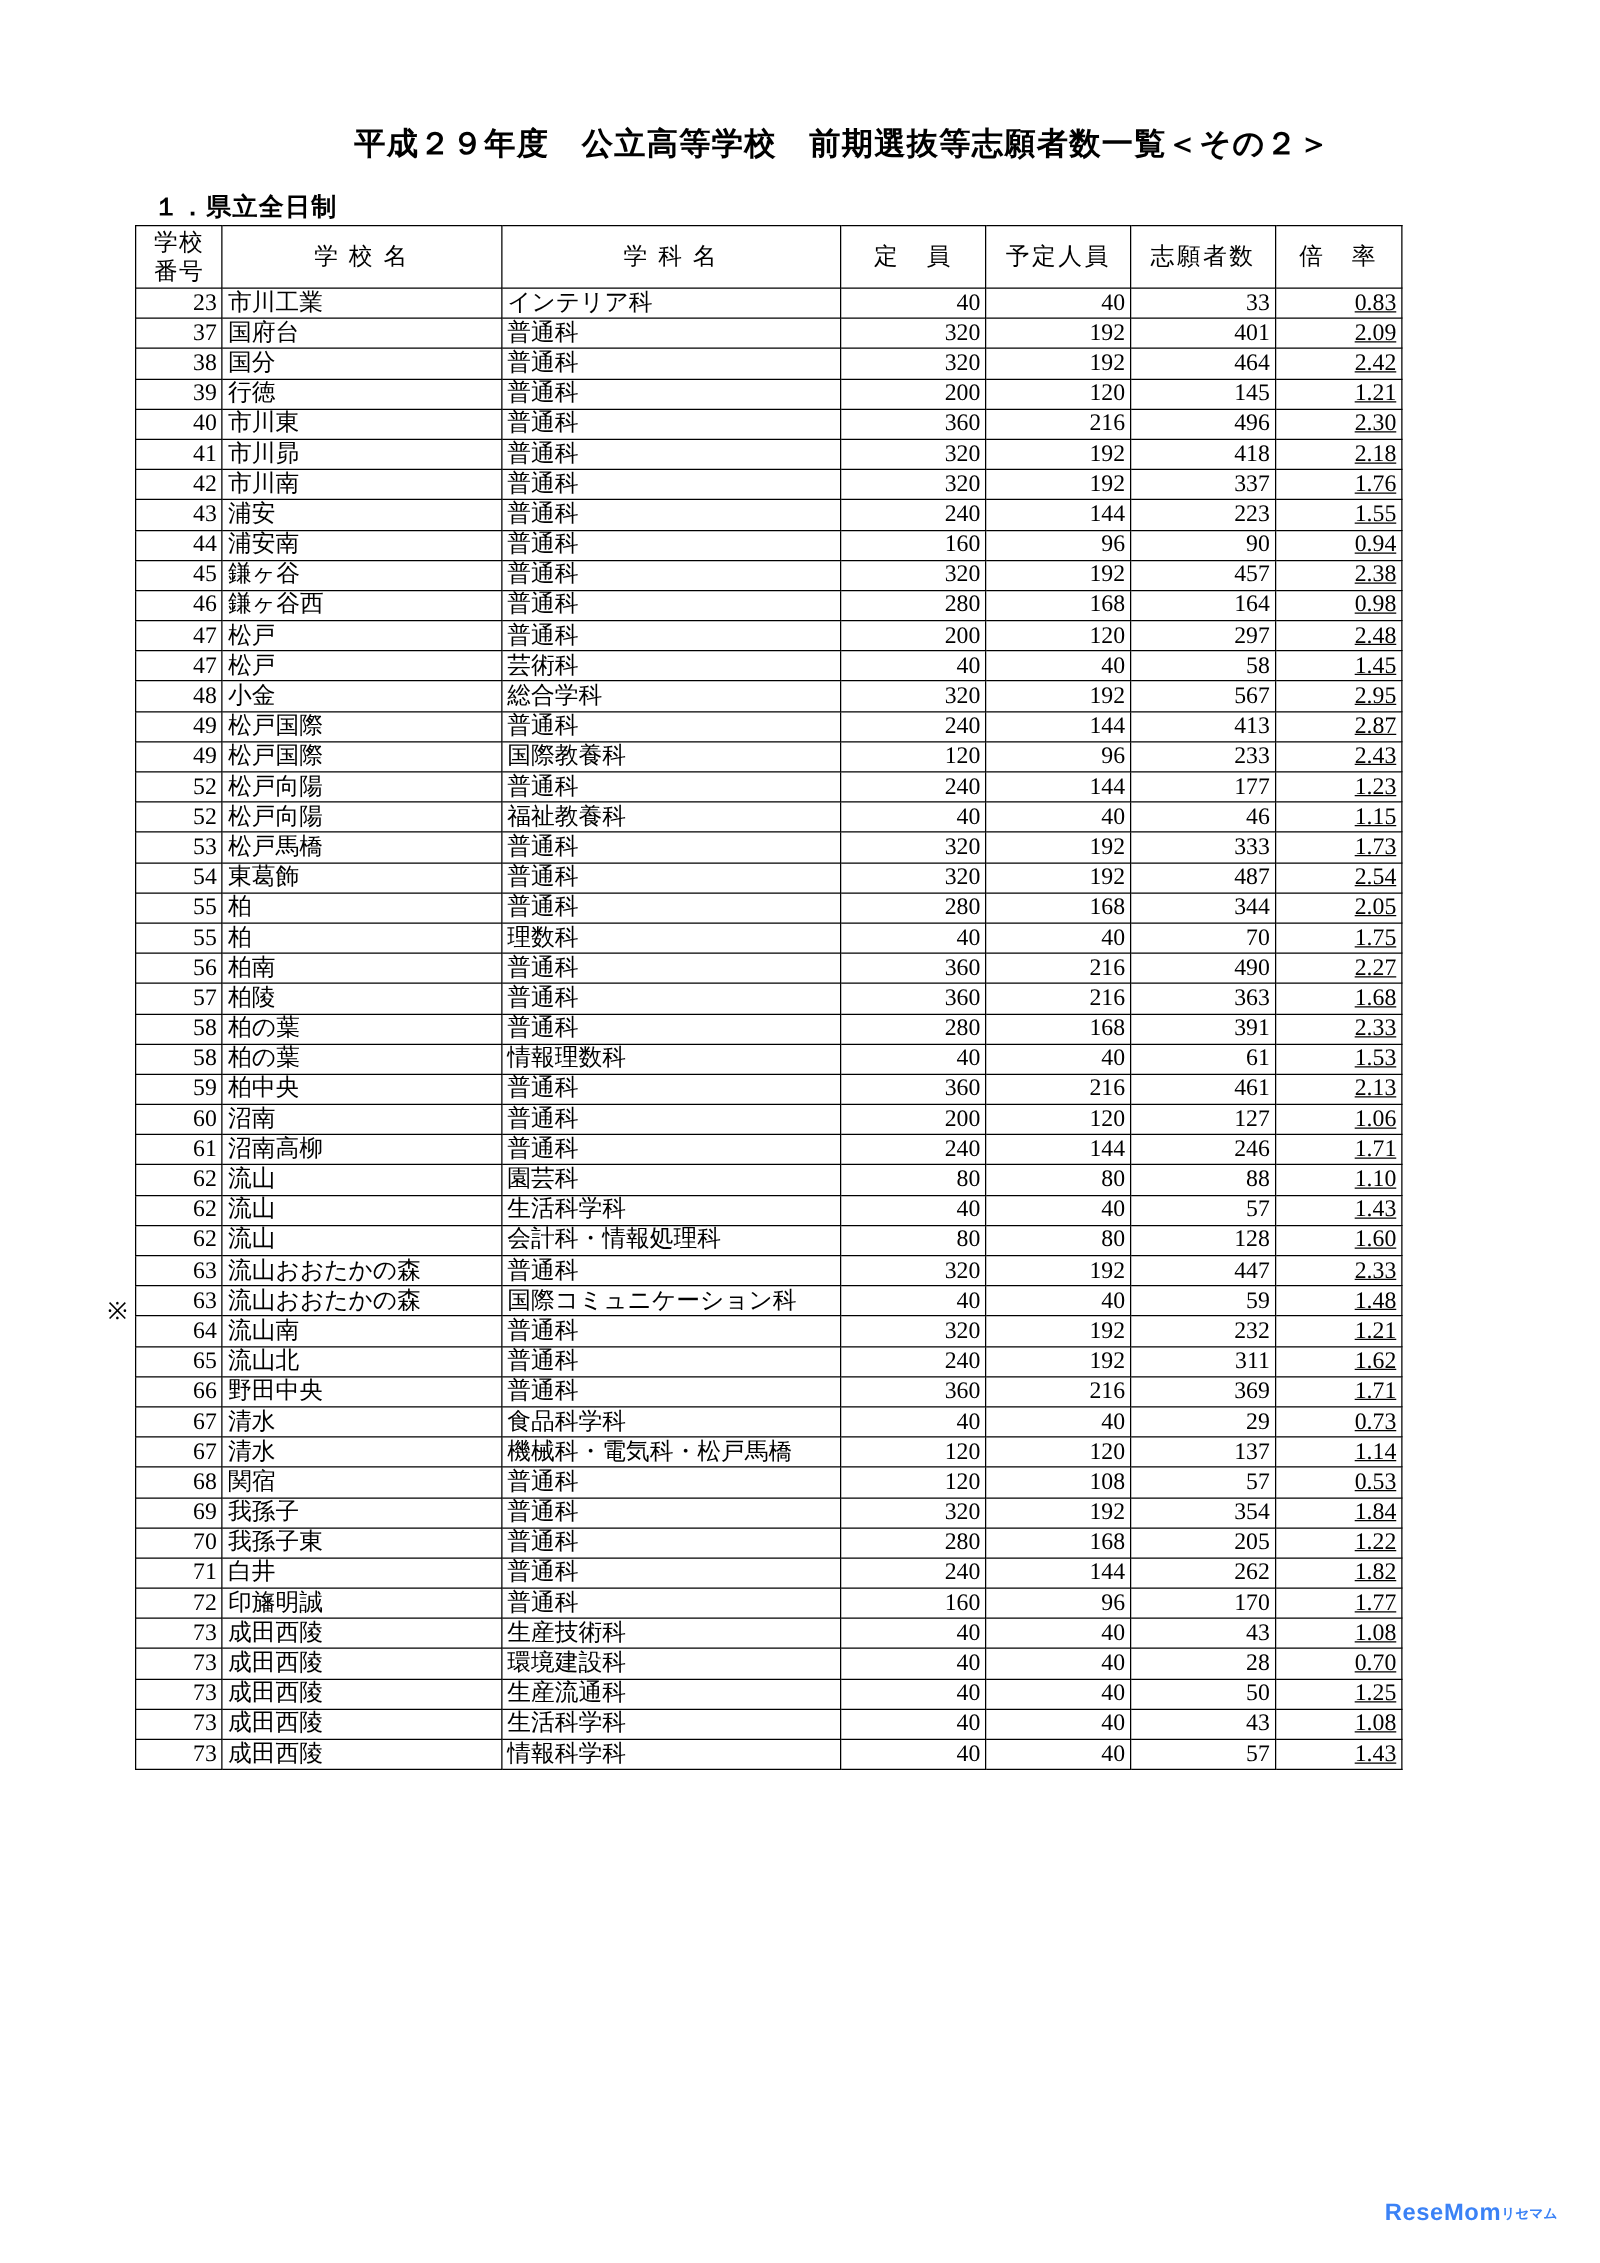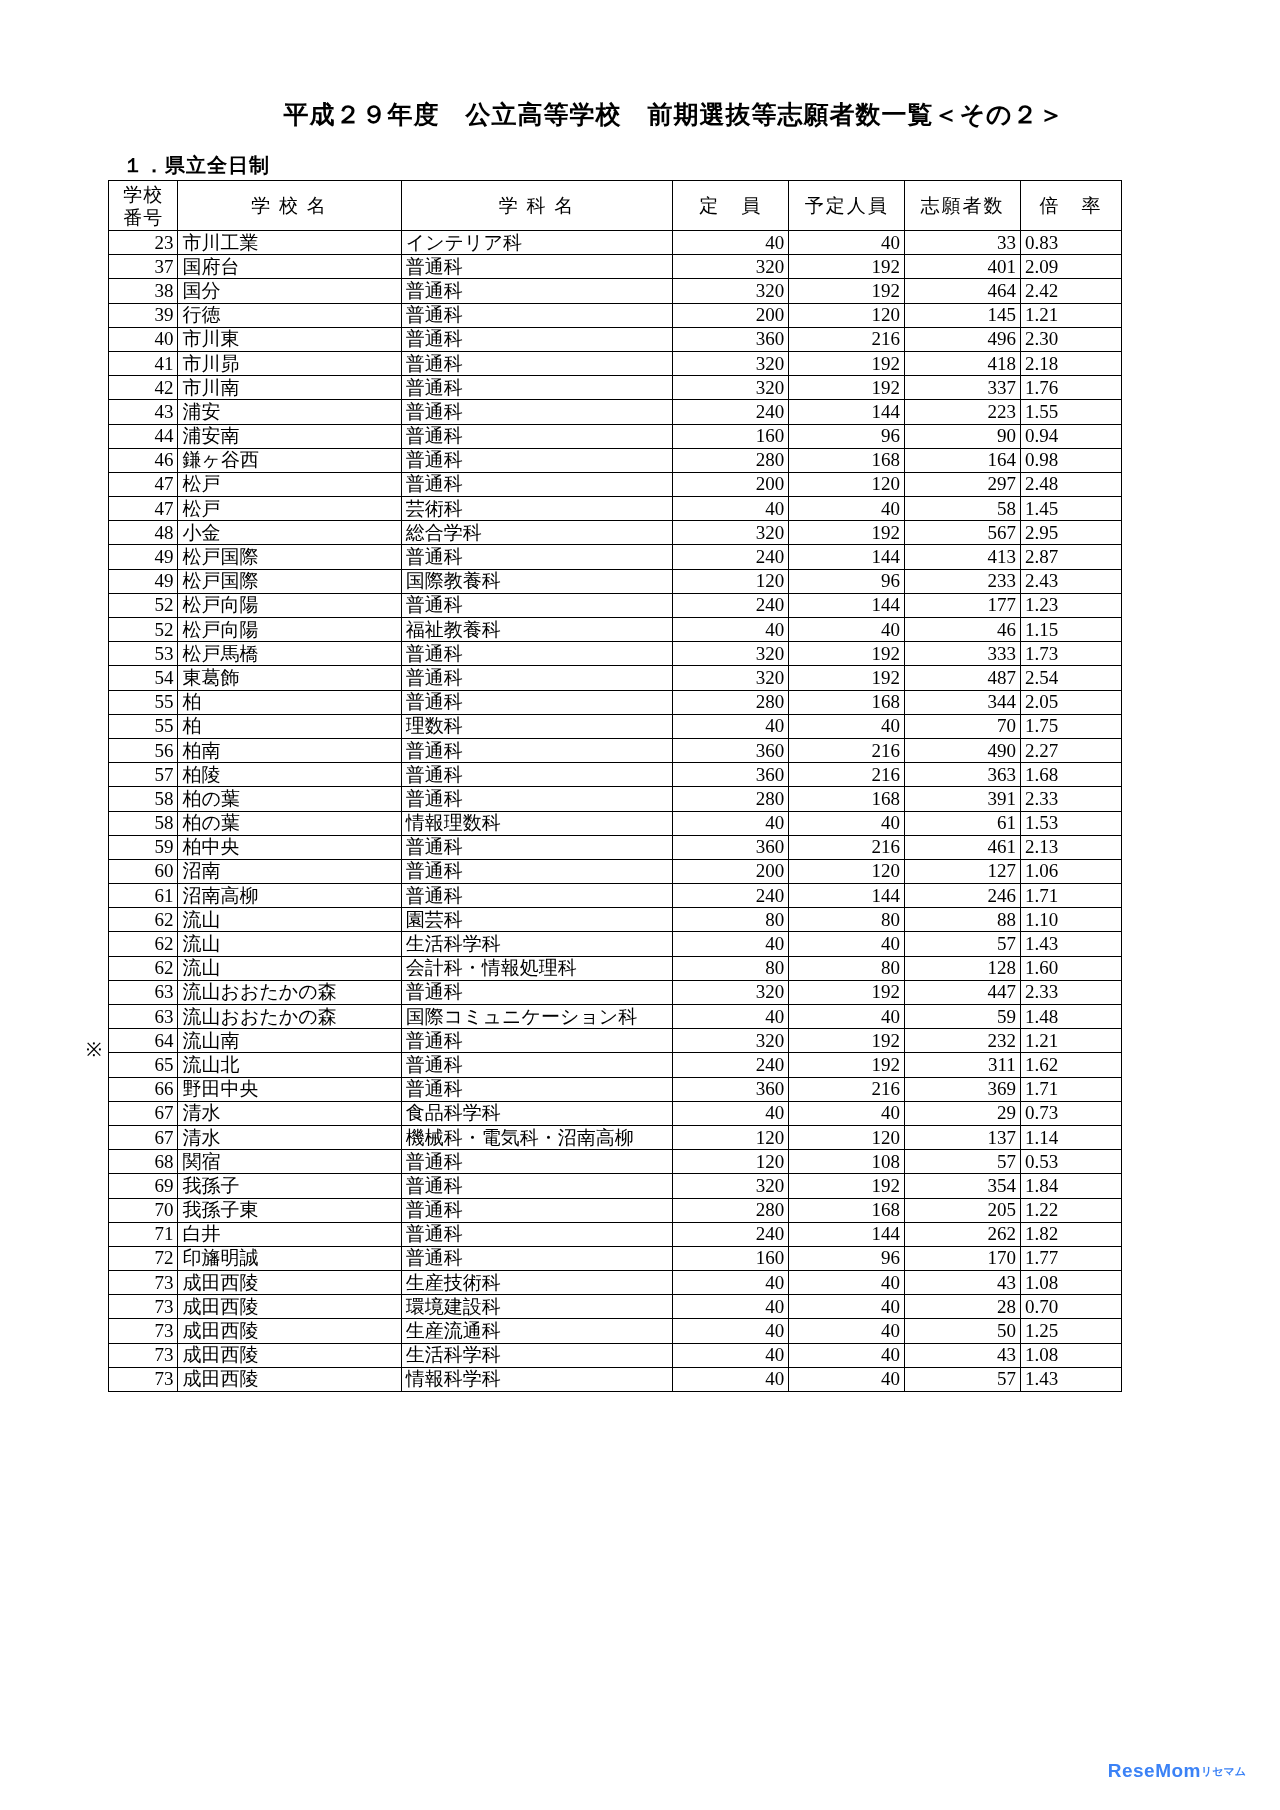--- a/index.html
+++ b/index.html
@@ -84,21 +84,21 @@
   col.c-dept    { width: 258px; }
   col.c-cap     { width: 110px; }
   col.c-plan    { width: 110px; }
   col.c-appl    { width: 110px; }
   col.c-ratio   { width: 96px; }
 
   td.no    { text-align: right; padding-right: 6px; }
   td.school{ text-align: left; padding-left: 4px; letter-spacing: 0px; }
   td.dept  { text-align: left; padding-left: 4px; letter-spacing: 0px; }
   td.num   { text-align: right; padding-right: 8px; }
-  td.ratio { padding-right: 10px; }
+  td.ratio { text-align: right; padding-right: 10px; text-decoration: underline; }
   .watermark {
     position: absolute;
     right: 34px;
     bottom: 28px;
     font-family: "Liberation Sans", sans-serif;
     font-size: 19px;
     color: #3b82f6;
     letter-spacing: 0.5px;
     font-weight: bold;
   }
@@ -219,20 +219,29 @@
         <tr>
           <td class="no">44</td>
           <td class="school">浦安南</td>
           <td class="dept">普通科</td>
           <td class="num">160</td>
           <td class="num">96</td>
           <td class="num">90</td>
           <td class="ratio">0.94</td>
         </tr>
         <tr>
+          <td class="no">45</td>
+          <td class="school">鎌ヶ谷</td>
+          <td class="dept">普通科</td>
+          <td class="num">320</td>
+          <td class="num">192</td>
+          <td class="num">457</td>
+          <td class="ratio">2.38</td>
+        </tr>
+        <tr>
           <td class="no">46</td>
           <td class="school">鎌ヶ谷西</td>
           <td class="dept">普通科</td>
           <td class="num">280</td>
           <td class="num">168</td>
           <td class="num">164</td>
           <td class="ratio">0.98</td>
         </tr>
         <tr>
           <td class="no">47</td>
@@ -473,21 +482,21 @@
           <td class="school">清水</td>
           <td class="dept">食品科学科</td>
           <td class="num">40</td>
           <td class="num">40</td>
           <td class="num">29</td>
           <td class="ratio">0.73</td>
         </tr>
         <tr>
           <td class="no">67</td>
           <td class="school">清水</td>
-          <td class="dept">機械科・電気科・沼南高柳</td>
+          <td class="dept">機械科・電気科・松戸馬橋</td>
           <td class="num">120</td>
           <td class="num">120</td>
           <td class="num">137</td>
           <td class="ratio">1.14</td>
         </tr>
         <tr>
           <td class="no">68</td>
           <td class="school">関宿</td>
           <td class="dept">普通科</td>
           <td class="num">120</td>

